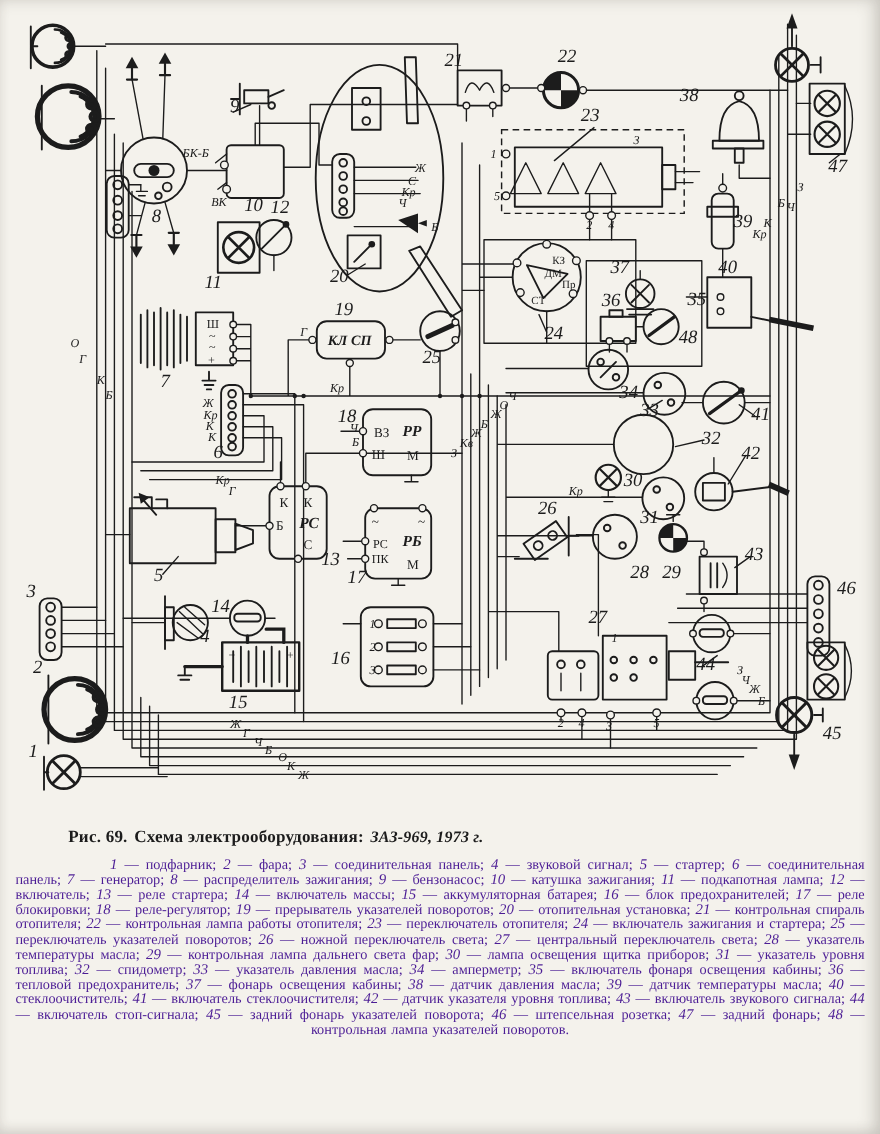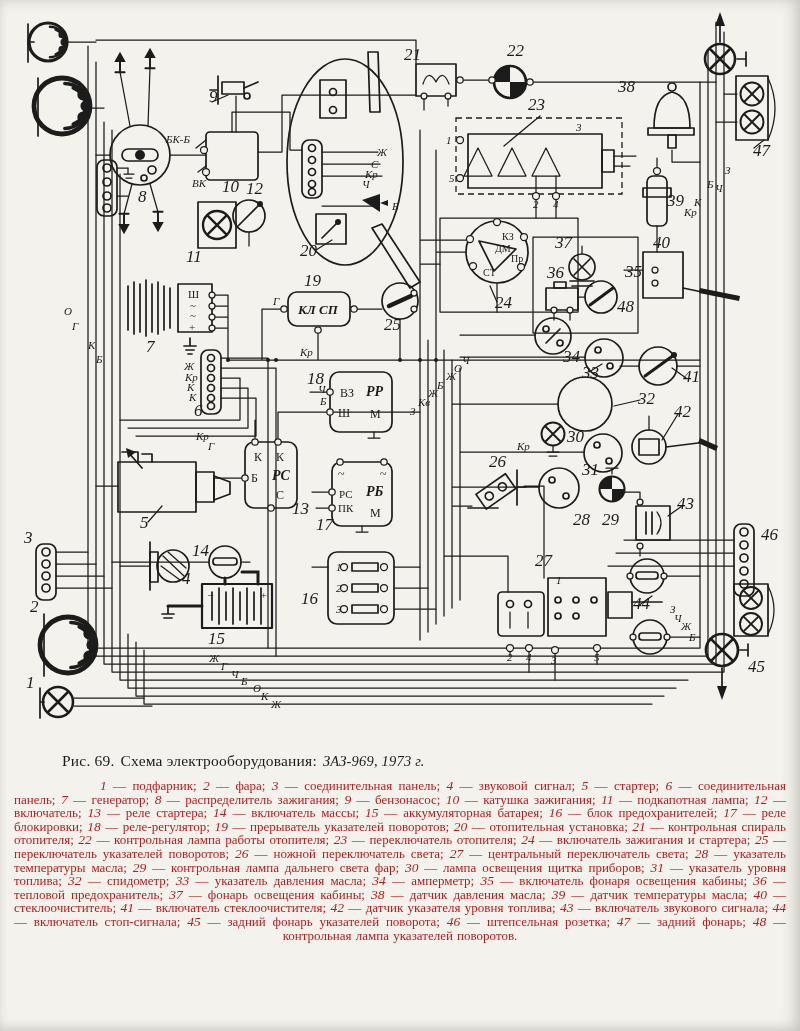--- a/index.html
+++ b/index.html
@@ -17,24 +17,24 @@
   .nd{fill:#f4f2ec;stroke:#1c1c1c;stroke-width:1.25;}
   .jd{fill:#1c1c1c;stroke:none;}
   
   text{fill:#1c1c1c;}
   .lbl-num{font:italic 17px "Liberation Serif",serif;}
   .lbl-wire{font:italic 11px "Liberation Serif",serif;}
   .lbl-term{font:italic 11px "Liberation Serif",serif;}
   .lbl-box{font:12px "Liberation Serif",serif;}
   .lbl-box.bold{font:italic bold 14px "Liberation Serif",serif;}
   
-  .caption{margin:4px 0 0 62px;font-size:15.5px;color:#1c1c1c;letter-spacing:.2px;}
+  .caption{margin:4px 0 0 62px;font-size:15.5px;color:#1c1c1c;letter-spacing:.2px;font-weight:bold;}
   .caption .cap-b{margin-right:6px;}
   .caption .cap-i{font-style:italic;font-size:14.5px;}
-  .legend{margin:9px 14px 0 14px;font-size:13px;line-height:13.6px;color:#b91c1c;
+  .legend{margin:9px 14px 0 14px;font-size:13px;line-height:13.6px;color:#4c1d95;
           text-align:justify;text-align-last:center;text-indent:86px;word-spacing:1px;}
   .legend i{font-size:13.5px;}
 </style>
 </head>
 <body>
 
 <div class="page">
   <figure>
     <svg id="schematic" width="800" height="748" viewBox="0 0 800 748" xmlns="http://www.w3.org/2000/svg">
       <defs>

